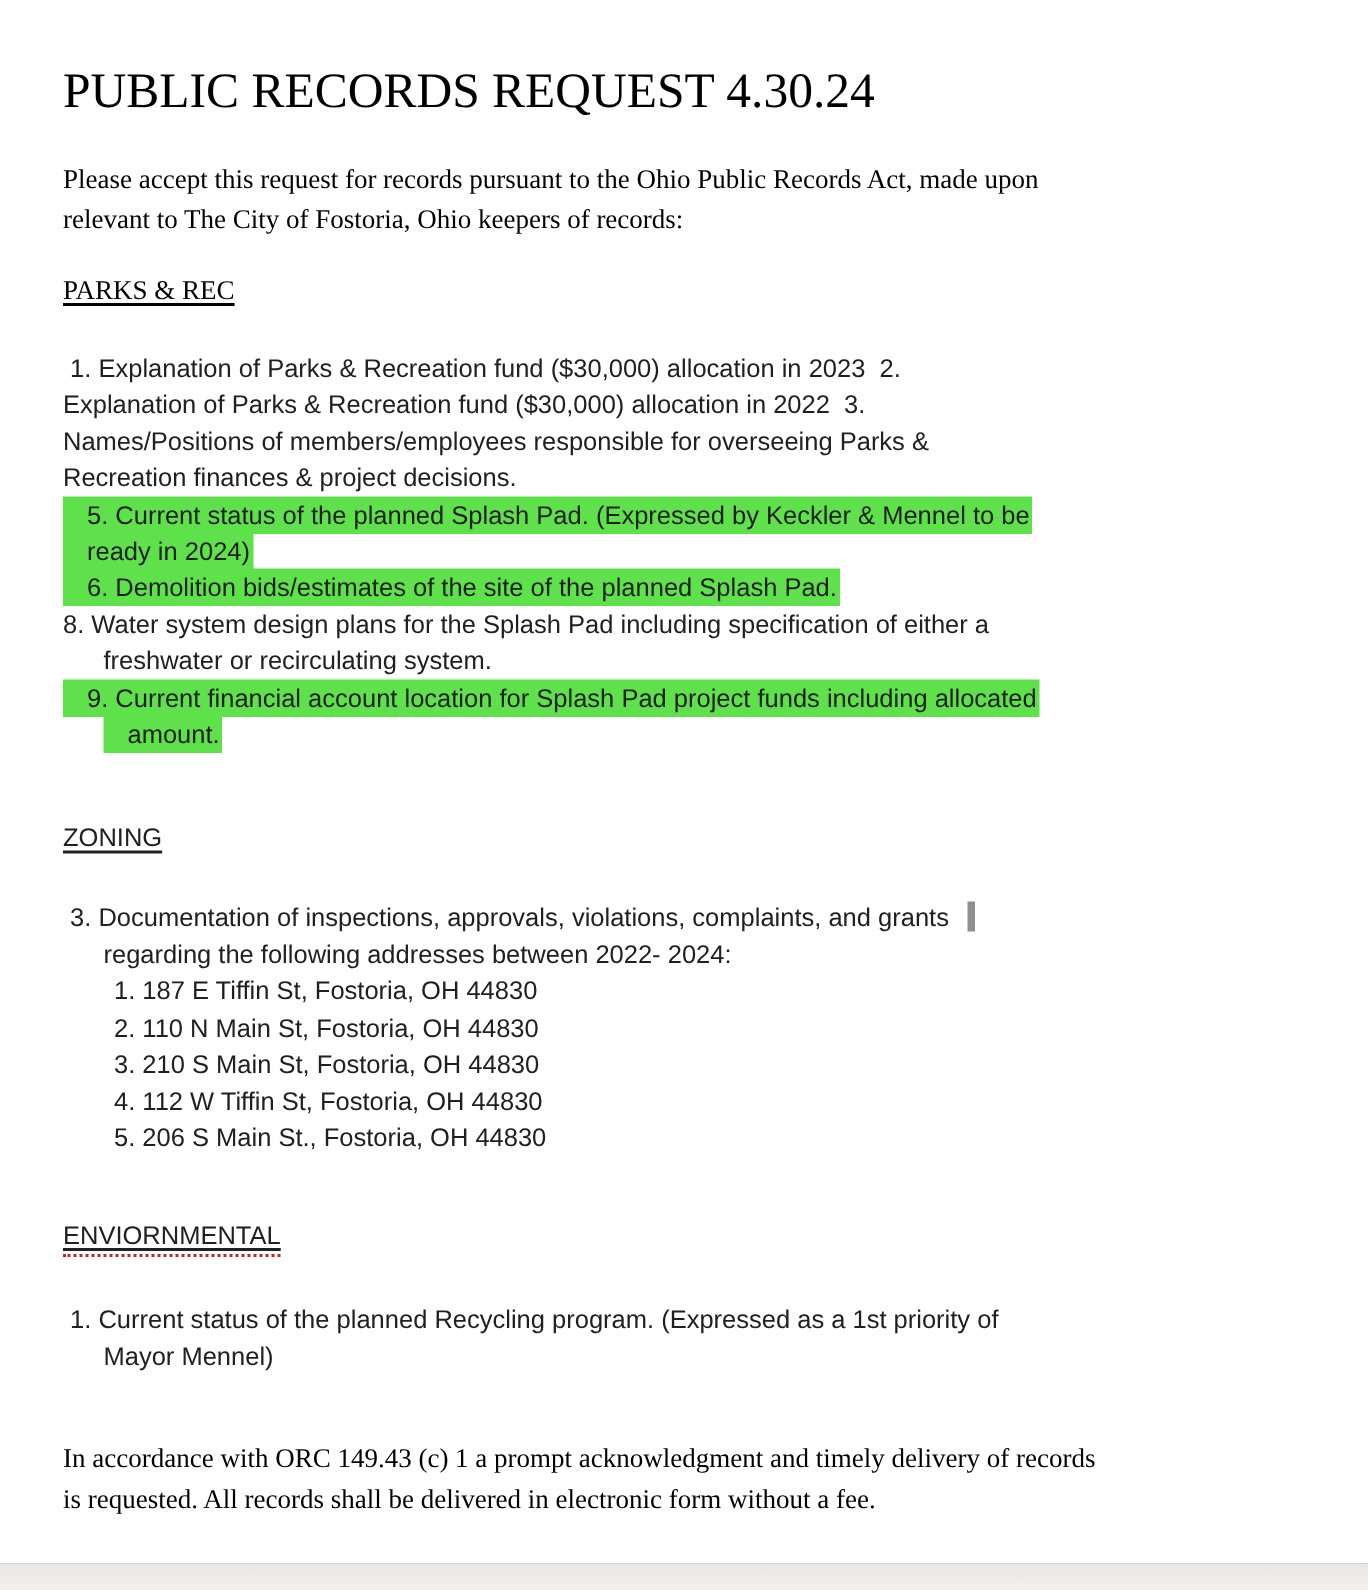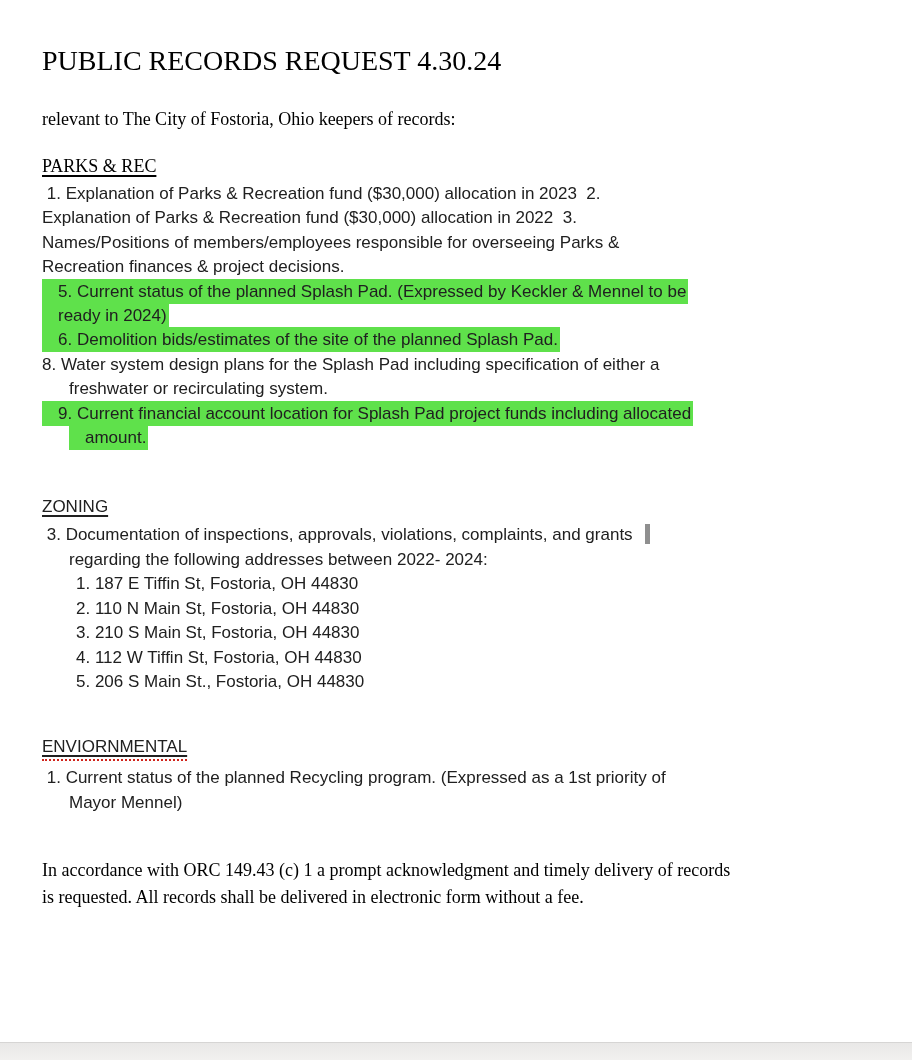--- a/index.html
+++ b/index.html
@@ -18,21 +18,21 @@
     width: 912px;
     height: 1042px;
     padding: 0 36px 0 42px;
     overflow: hidden;
     background: #ffffff;
   }
   .doc-title {
     margin: 40px 0 0 0;
     font-family: "Liberation Serif", serif;
     font-weight: 400;
-    font-size: 28px;
+    font-size: 33px;
     line-height: 42px;
     letter-spacing: 0px;
     color: var(--serif-color, #000);
   }
   .serif-para {
     margin-top: 24px;
     font-family: "Liberation Serif", serif;
     font-size: 18px;
     line-height: 27px;
     color: var(--serif-color, #000);
@@ -60,21 +60,21 @@
   .misspelled-wrap {
     display: inline-block;
     border-bottom: 2px dotted var(--spell-color, #d0241b);
     padding-bottom: 1px;
   }
   .section { margin-top: 0; }
   .section-parks { margin-top: 22px; }
   .section-zoning { margin-top: 46px; }
   .section-environmental { margin-top: 42px; }
   .section-list {
-    margin-top: 5px;
+    margin-top: 30px;
     font-family: "Liberation Sans", sans-serif;
     font-size: 17px;
     line-height: 24.4px;
     color: var(--sans-color, #202020);
   }
   .ind0 { padding-left: 0; }
   .ind1 { padding-left: 27px; }
   .ind2 { padding-left: 34px; }
   .hl {
     background: var(--hl-color, #5fe14b);
@@ -96,20 +96,21 @@
     border-top: 1px solid var(--gutter-border, #d6d5d4);
     background: linear-gradient(to bottom, #e9e8e7, var(--gutter-bg, #f1f0ef));
   }
 </style>
 </head>
 <body>
 
 <div class="page">
   <h1 class="doc-title">PUBLIC RECORDS REQUEST 4.30.24</h1>
   <div class="serif-para" id="intro">
+      <div class="line">Please accept this request for records pursuant to the Ohio Public Records Act, made upon</div>
       <div class="line">relevant to The City of Fostoria, Ohio keepers of records:</div>
     </div>
   <div id="sections">
       <div class="section section-parks"><div class="section-heading heading-serif"><span class="heading-text">PARKS &amp; REC</span></div><div class="section-list">
           <div class="line ind0"><span> 1. Explanation of Parks &amp; Recreation fund ($30,000) allocation in 2023  2.</span></div>
           <div class="line ind0"><span>Explanation of Parks &amp; Recreation fund ($30,000) allocation in 2022  3.</span></div>
           <div class="line ind0"><span>Names/Positions of members/employees responsible for overseeing Parks &amp;</span></div>
           <div class="line ind0"><span>Recreation finances &amp; project decisions.</span></div>
           <div class="line ind0"><span class="hl">5. Current status of the planned Splash Pad. (Expressed by Keckler &amp; Mennel to be</span></div>
           <div class="line ind0"><span class="hl">ready in 2024)</span></div>

